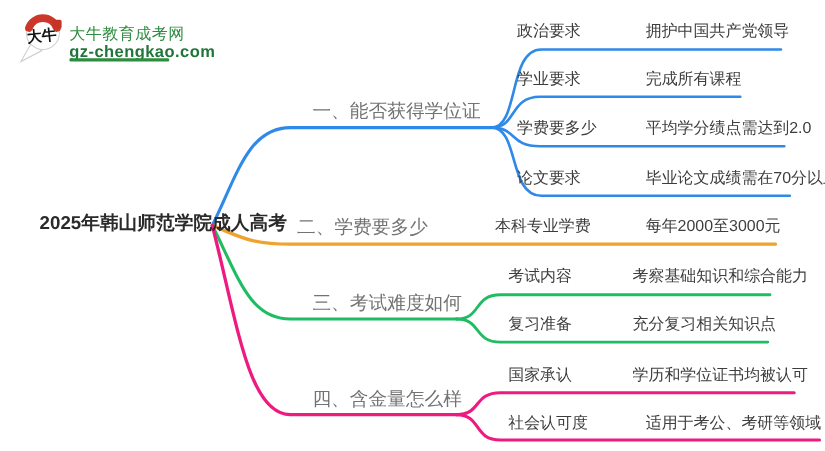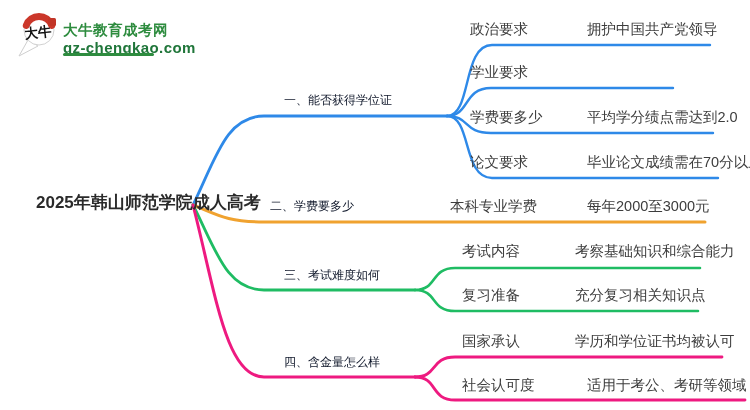--- a/index.html
+++ b/index.html
@@ -8,26 +8,26 @@
     background:#ffffff;
     font-family:"Liberation Sans","DejaVu Sans",sans-serif;
     -webkit-font-smoothing:antialiased;
   }
   svg.lines{position:absolute;left:0;top:0;}
   .node{
     position:absolute;white-space:nowrap;
     font-size:14.5px;color:#3d3d3d;line-height:17px;
   }
   .root-node{font-size:17px;font-weight:700;color:#2a2a2a;margin-left:24px;}
-  .branch-label{font-size:12px;color:#0f172a;}
+  .branch-label{font-size:17px;color:#737373;}
   
   .logo{position:absolute;left:12px;top:12px;width:200px;height:50px;}
   .logo-badge{position:absolute;left:0;top:0;}
   .site-name{
-    position:absolute;left:51px;top:9px;font-size:14.5px;font-weight:700;
+    position:absolute;left:51px;top:9px;font-size:14.5px;font-weight:400;
     color:#2e8c3f;letter-spacing:.5px;
   }
   .site-url{
     position:absolute;left:51px;top:27px;font-size:15px;font-weight:800;
     color:#20763a;letter-spacing:.4px;
   }
   .url-underline{
     position:absolute;left:51px;top:41px;width:91px;height:2.5px;
     background:#2e8c3f;border-radius:2px;
   }
@@ -70,20 +70,21 @@
     <div class="site-url">gz-chengkao.com</div>
     <div class="url-underline"></div>
   </div>
 
   <div class="node root-node" style="left:12px;top:194px">2025年韩山师范学院成人高考</div>
 
   <div class="node branch-label" style="left:284px;top:92px">一、能否获得学位证</div>
   <div class="node" style="left:470px;top:21px">政治要求</div>
   <div class="node" style="left:587px;top:21px">拥护中国共产党领导</div>
   <div class="node" style="left:470px;top:64px">学业要求</div>
+  <div class="node" style="left:587px;top:64px">完成所有课程</div>
   <div class="node" style="left:470px;top:109px">学费要多少</div>
   <div class="node" style="left:587px;top:109px">平均学分绩点需达到2.0</div>
   <div class="node" style="left:470px;top:154px">论文要求</div>
   <div class="node" style="left:587px;top:154px">毕业论文成绩需在70分以上</div>
 
   <div class="node" style="left:450px;top:198px">本科专业学费</div>
   <div class="node branch-label" style="left:270px;top:198px">二、学费要多少</div>
   <div class="node" style="left:587px;top:198px">每年2000至3000元</div>
 
   <div class="node branch-label" style="left:284px;top:267px">三、考试难度如何</div>

